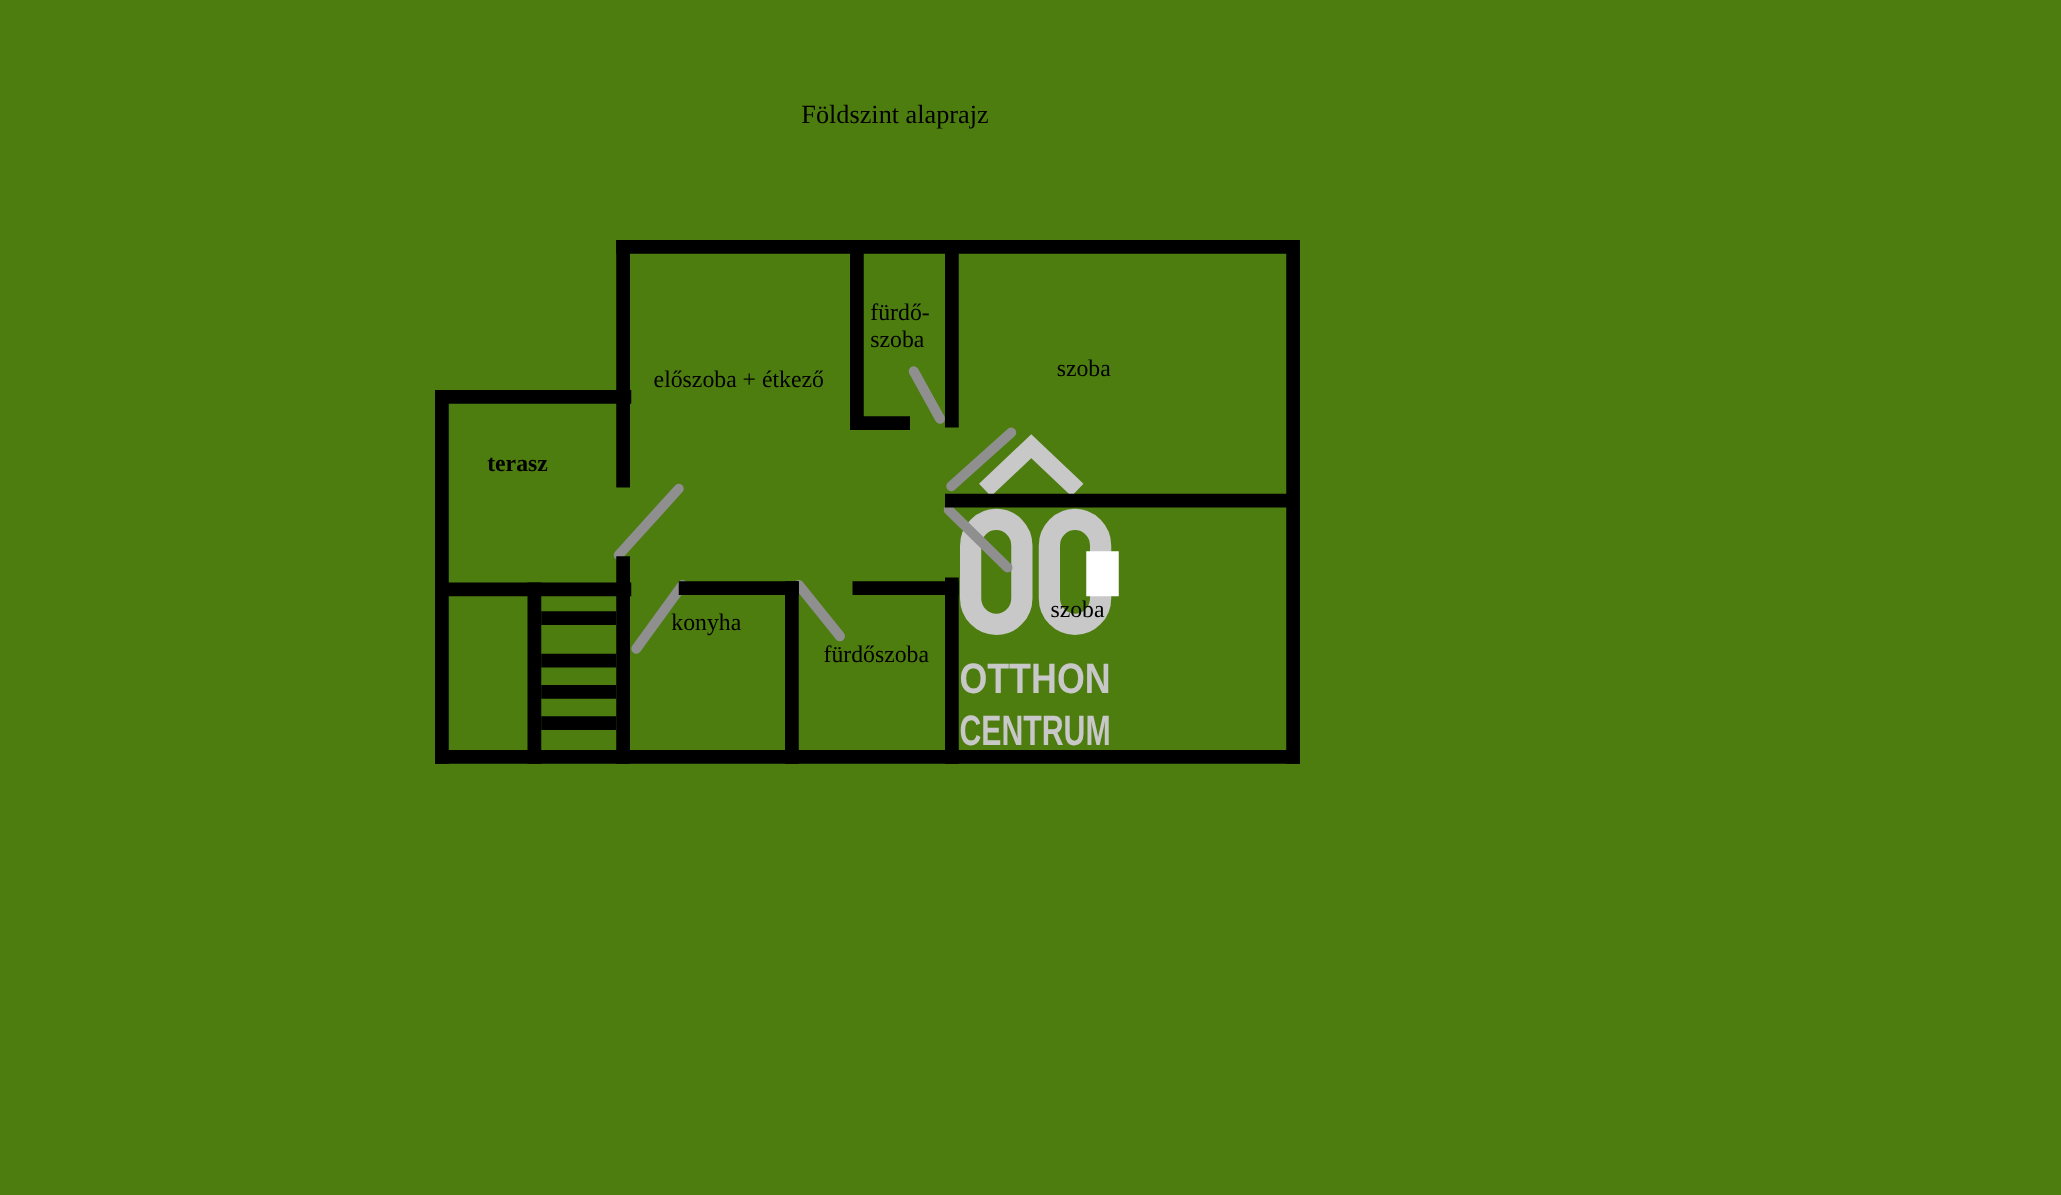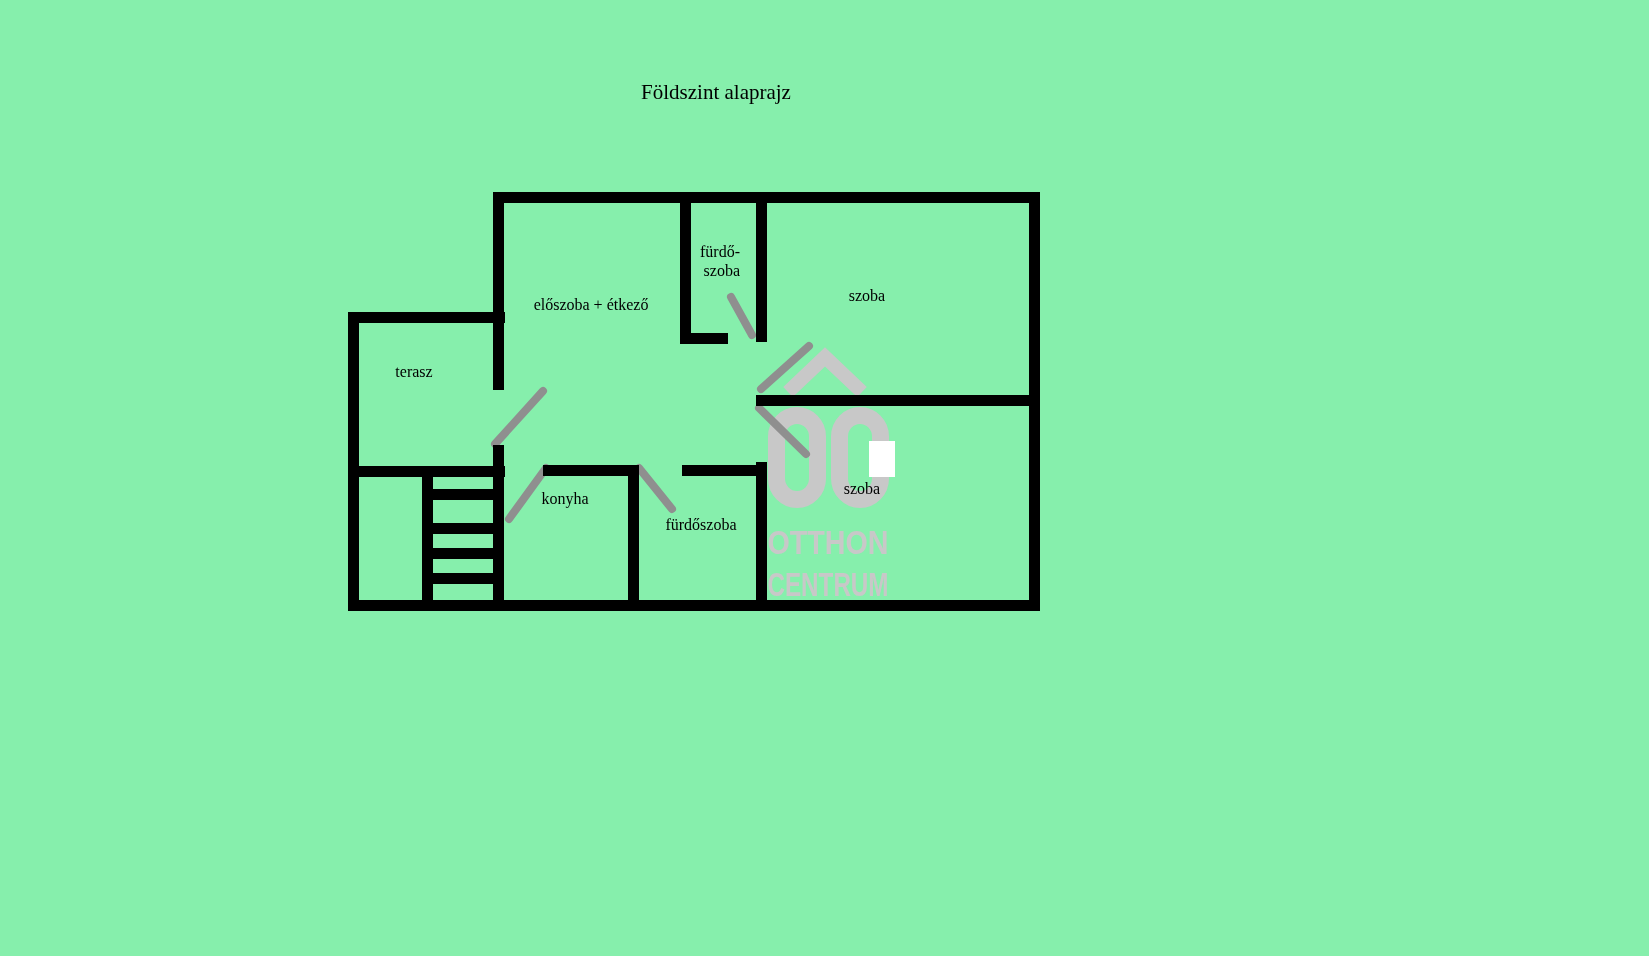--- a/index.html
+++ b/index.html
@@ -16,32 +16,32 @@
     left: 716px;
     top: 92px;
     transform: translate(-50%, -50%);
     font-size: 21px;
     color: #000000;
     white-space: pre;
   }
   .plan-label {
     position: absolute;
     transform: translate(-50%, -50%);
-    font-size: 16px;
+    font-size: 19px;
     line-height: 1.16;
     color: #000000;
     white-space: pre;
-    text-align: right;
+    text-align: left;
   }
   #plan-svg { position: absolute; left: 0; top: 0; }
 </style>
 </head>
 <body>
 
-<div class="canvas" style="width: 1649px; height: 956px; background: #86efac;">
+<div class="canvas" style="width: 1649px; height: 956px; background: #4d7c0f;">
   <div class="page-title">Földszint alaprajz</div>
 
   <svg id="plan-svg" xmlns="http://www.w3.org/2000/svg" width="1649" height="956" viewBox="0 0 1649 956">
 
     <g id="watermark">
       <path id="wm-roof" d="M788 392 L825 357 L862 392" fill="none" stroke-width="14" stroke-linejoin="miter" stroke="#c8c8c8"></path>
       <rect id="wm-o" x="776.5" y="415.5" width="41" height="84" rx="21" fill="none" stroke-width="17" stroke="#c8c8c8"></rect>
       <rect id="wm-c" x="839.5" y="415.5" width="41" height="84" rx="21" fill="none" stroke-width="17" stroke="#c8c8c8"></rect>
       <rect id="wm-c-notch" x="869" y="441" width="26" height="36" fill="#ffffff"></rect>
       <text id="wm-text1" x="828" y="554" text-anchor="middle" textLength="121" lengthAdjust="spacingAndGlyphs" font-family="Liberation Sans, sans-serif" font-weight="bold" font-size="34" fill="#c8c8c8">OTTHON</text>
@@ -83,18 +83,18 @@
         <rect x="433" y="548" width="60" height="11" fill="#000000"></rect>
         <rect x="433" y="573" width="60" height="11" fill="#000000"></rect>
       </g>
   </svg>
 
   <div id="labels">
       <div class="plan-label" style="left: 591px; top: 291px; color: rgb(0, 0, 0); margin-top: 14px;">előszoba + étkező</div>
       <div class="plan-label" style="left: 720px; top: 262px; color: rgb(0, 0, 0);">fürdő-
 szoba</div>
       <div class="plan-label" style="left: 867px; top: 296px; color: rgb(0, 0, 0);">szoba</div>
-      <div class="plan-label" style="left: 414px; top: 372px; color: rgb(0, 0, 0);">terasz</div>
+      <div class="plan-label" style="left: 414px; top: 372px; color: rgb(0, 0, 0); font-weight: bold;">terasz</div>
       <div class="plan-label" style="left: 565px; top: 499px; color: rgb(0, 0, 0);">konyha</div>
       <div class="plan-label" style="left: 701px; top: 525px; color: rgb(0, 0, 0);">fürdőszoba</div>
       <div class="plan-label" style="left: 862px; top: 489px; color: rgb(0, 0, 0);">szoba</div>
     </div>
 </div>
 
 </body></html>

